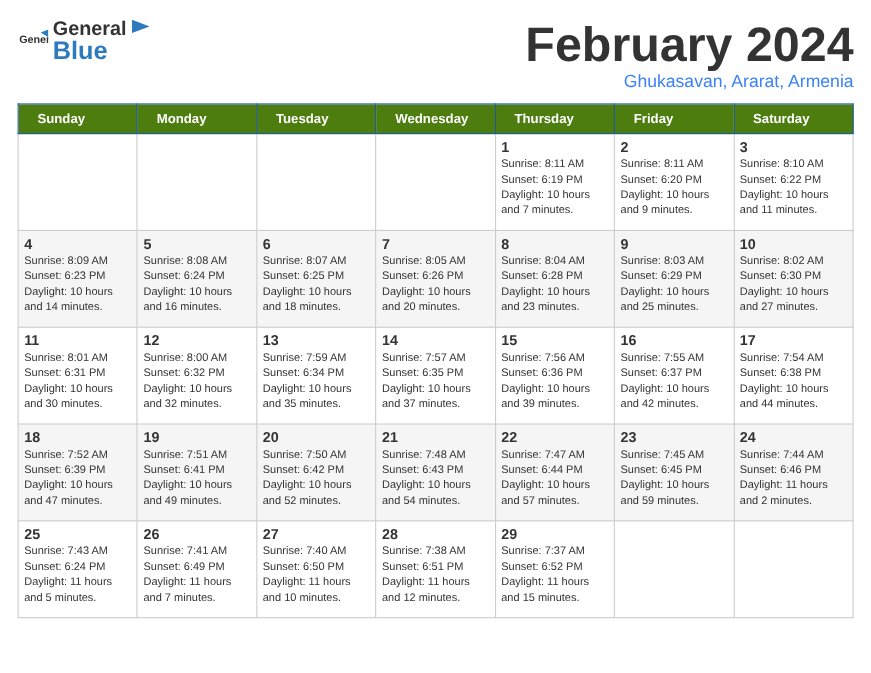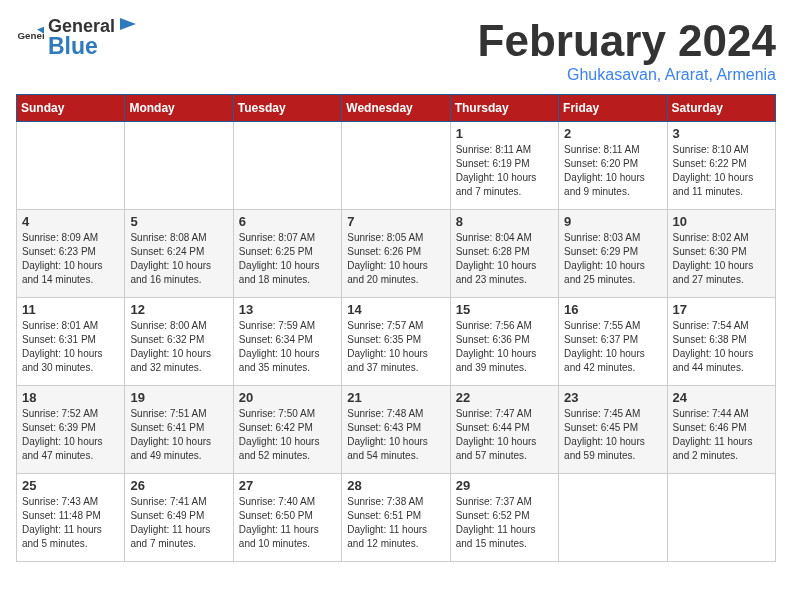--- a/index.html
+++ b/index.html
@@ -36,25 +36,25 @@
     .subtitle {
       font-size: 16px;
       color: #3b82f6;
     }
     table {
       width: 100%;
       border-collapse: collapse;
       table-layout: fixed;
     }
     thead tr th {
-      background-color: #b91c1c;
+      background-color: #4d7c0f;
       color: #fff;
       font-size: 12px;
       font-weight: bold;
-      padding: 6px 4px;
+      padding: 6px 17px;
       text-align: left;
       border: 1px solid #1a5c99;
       margin-top: 12px;
     }
     tbody tr td {
       vertical-align: top;
       border: 1px solid #ccc;
       padding: 4px 5px;
       font-size: 10px;
       color: #333;
@@ -295,21 +295,21 @@
           <div class="day-info" style="white-space: pre-line;">Sunrise: 7:44 AM
 Sunset: 6:46 PM
 Daylight: 11 hours
 and 2 minutes.</div>
         </td>
       </tr>
       <tr>
         <td>
           <span class="day-number">25</span>
           <div class="day-info" style="white-space: pre-line;">Sunrise: 7:43 AM
-Sunset: 11:48 PM
+Sunset: 6:24 PM
 Daylight: 11 hours
 and 5 minutes.</div>
         </td>
         <td>
           <span class="day-number">26</span>
           <div class="day-info" style="white-space: pre-line;">Sunrise: 7:41 AM
 Sunset: 6:49 PM
 Daylight: 11 hours
 and 7 minutes.</div>
         </td>

